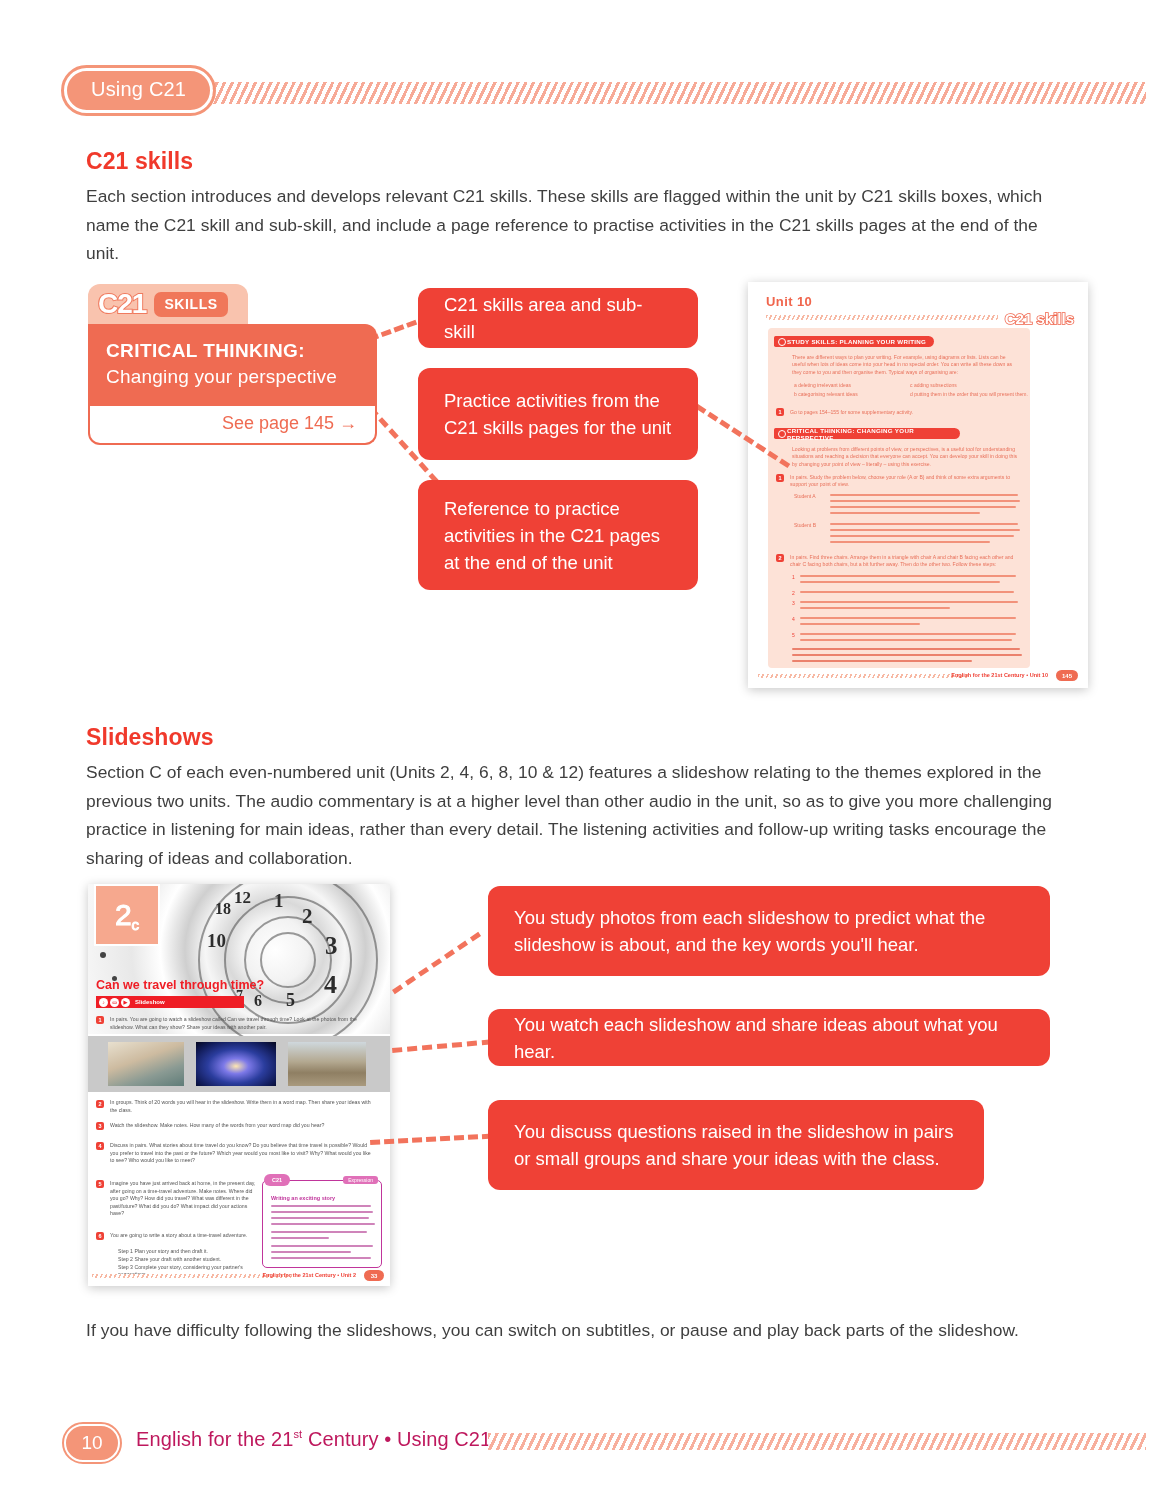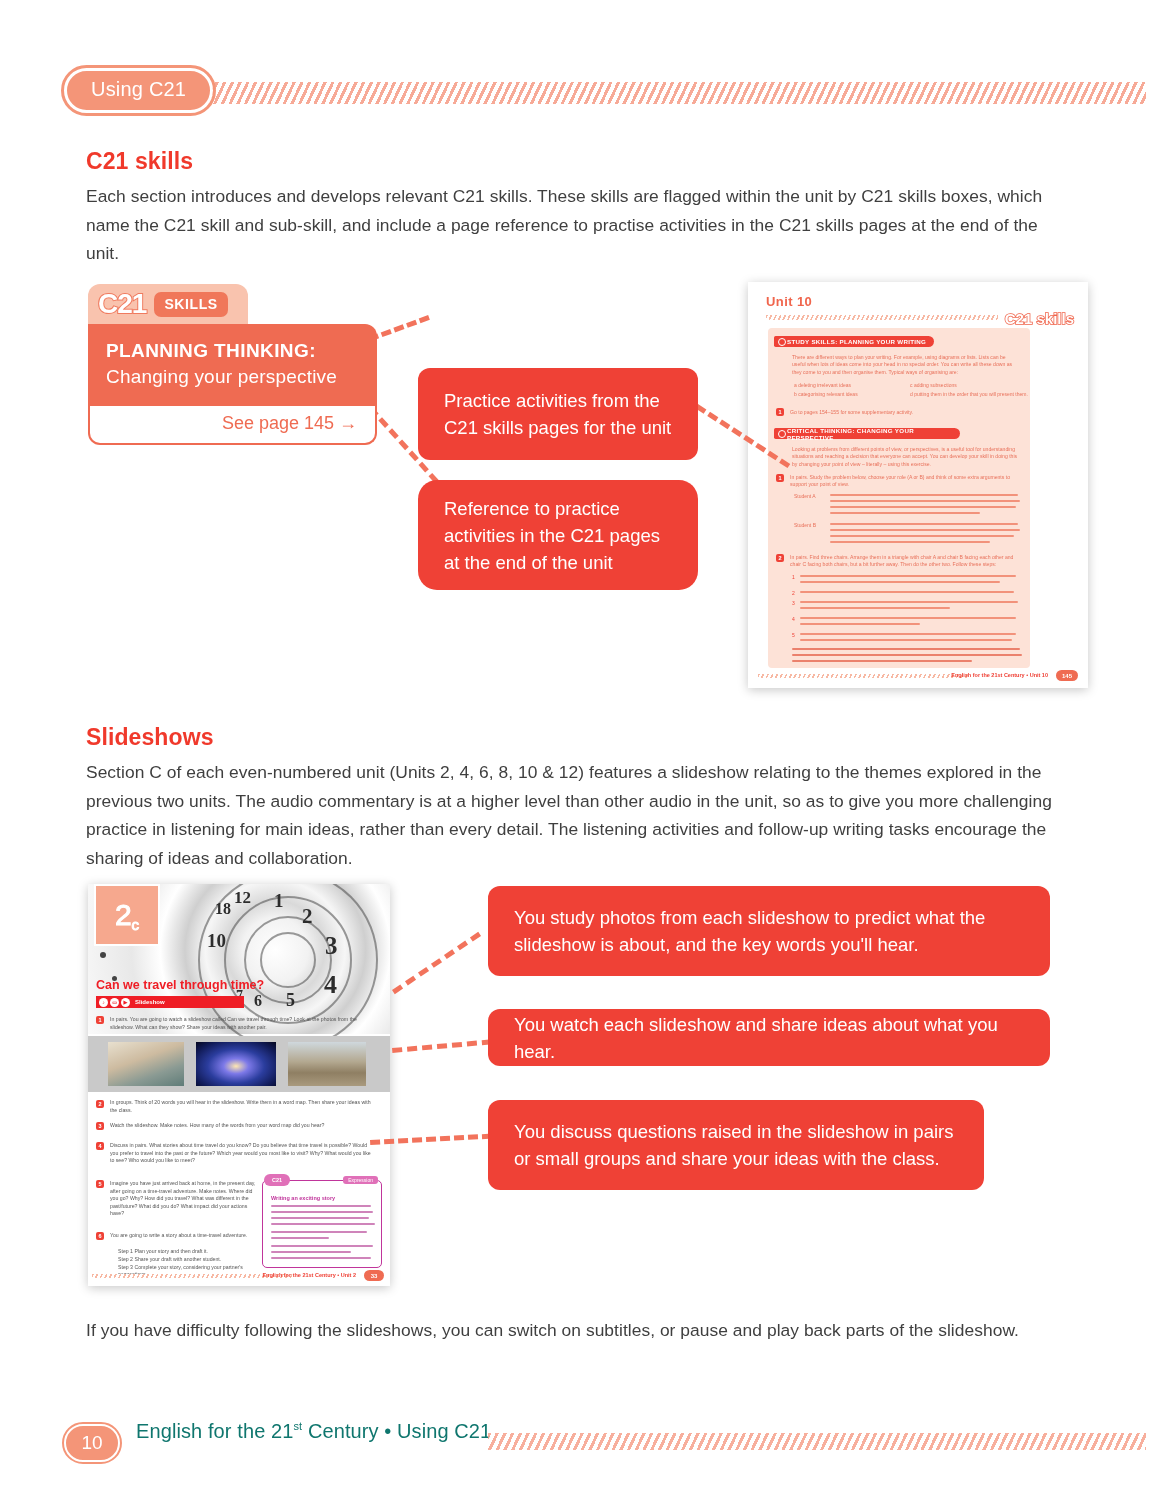--- a/index.html
+++ b/index.html
@@ -377,22 +377,22 @@
     background: #f49578;
     border: 2.5px solid #ffffff;
     outline: 2.5px solid #f49578;
     border-radius: 22px;
     width: 52px; height: 34px;
     display: flex; align-items: center; justify-content: center;
     color: #ffffff; font-size: 19px;
   }
   .footer-text {
     position: absolute;
-    left: 136px; top: 2px;
-    color: #0f766e;
+    left: 136px; top: 10px;
+    color: #be185d;
     font-size: 20px;
     letter-spacing: .1px;
   }
   .footer-text sup { font-size: 11px; }
   .footer-hatch {
     position: absolute;
     left: 488px; top: 15px;
     right: 8px; height: 17px;
     background-image: repeating-linear-gradient(
       115deg, #f6a08b 0px, #f6a08b 3px,
@@ -417,28 +417,29 @@
   <div class="dash" style="left:368px; top:337px; width:64px; transform:rotate(-20deg);"></div>
   <div class="dash" style="left:372px; top:406px; width:205px; transform:rotate(48deg);"></div>
   <div class="dash" style="left:698px; top:404px; width:110px; transform:rotate(33deg);"></div>
 
   <div class="c21box">
     <div class="c21box-tab">
       <span class="c21-logo">C21</span>
       <span class="skills-badge">SKILLS</span>
     </div>
     <div class="c21box-body">
-      <div class="c21-skill-name">PLANNING THINKING:</div>
+      <div class="c21-skill-name">CRITICAL THINKING:</div>
       <div class="c21-sub-skill">Changing your perspective</div>
     </div>
     <div class="c21box-foot">See page 145 →</div>
   </div>
 
+  <div class="callout" style="left:418px; top:288px; width:280px; height:60px;">C21 skills area and sub-skill</div>
   <div class="callout" style="left:418px; top:368px; width:280px; height:92px;">Practice activities from the C21 skills pages for the unit</div>
-  <div class="callout" style="left:418px; top:480px; width:280px; height:110px;border-radius:19px;">Reference to practice activities in the C21 pages at the end of the unit</div>
+  <div class="callout" style="left:418px; top:480px; width:280px; height:110px;">Reference to practice activities in the C21 pages at the end of the unit</div>
 
   <div class="minipage" style="left:748px; top:282px; width:300px; height:406px;padding-left:40px;">
 
     <div class="mp-unit" style="left:18px; top:12px; font-size:13px;">Unit 10</div>
     <div class="mp-c21" style="right:14px; top:28px; font-size:15px;">C21 skills</div>
     <div class="mp-hatch" style="left:18px; top:33px; width:232px; height:5px;"></div>
 
     <div class="mp-panel" style="left:20px; top:46px; width:262px; height:340px;">
 
       <div class="mp-hdr" style="left:6px; top:8px; width:160px; height:11px;">STUDY SKILLS: PLANNING YOUR WRITING</div>

